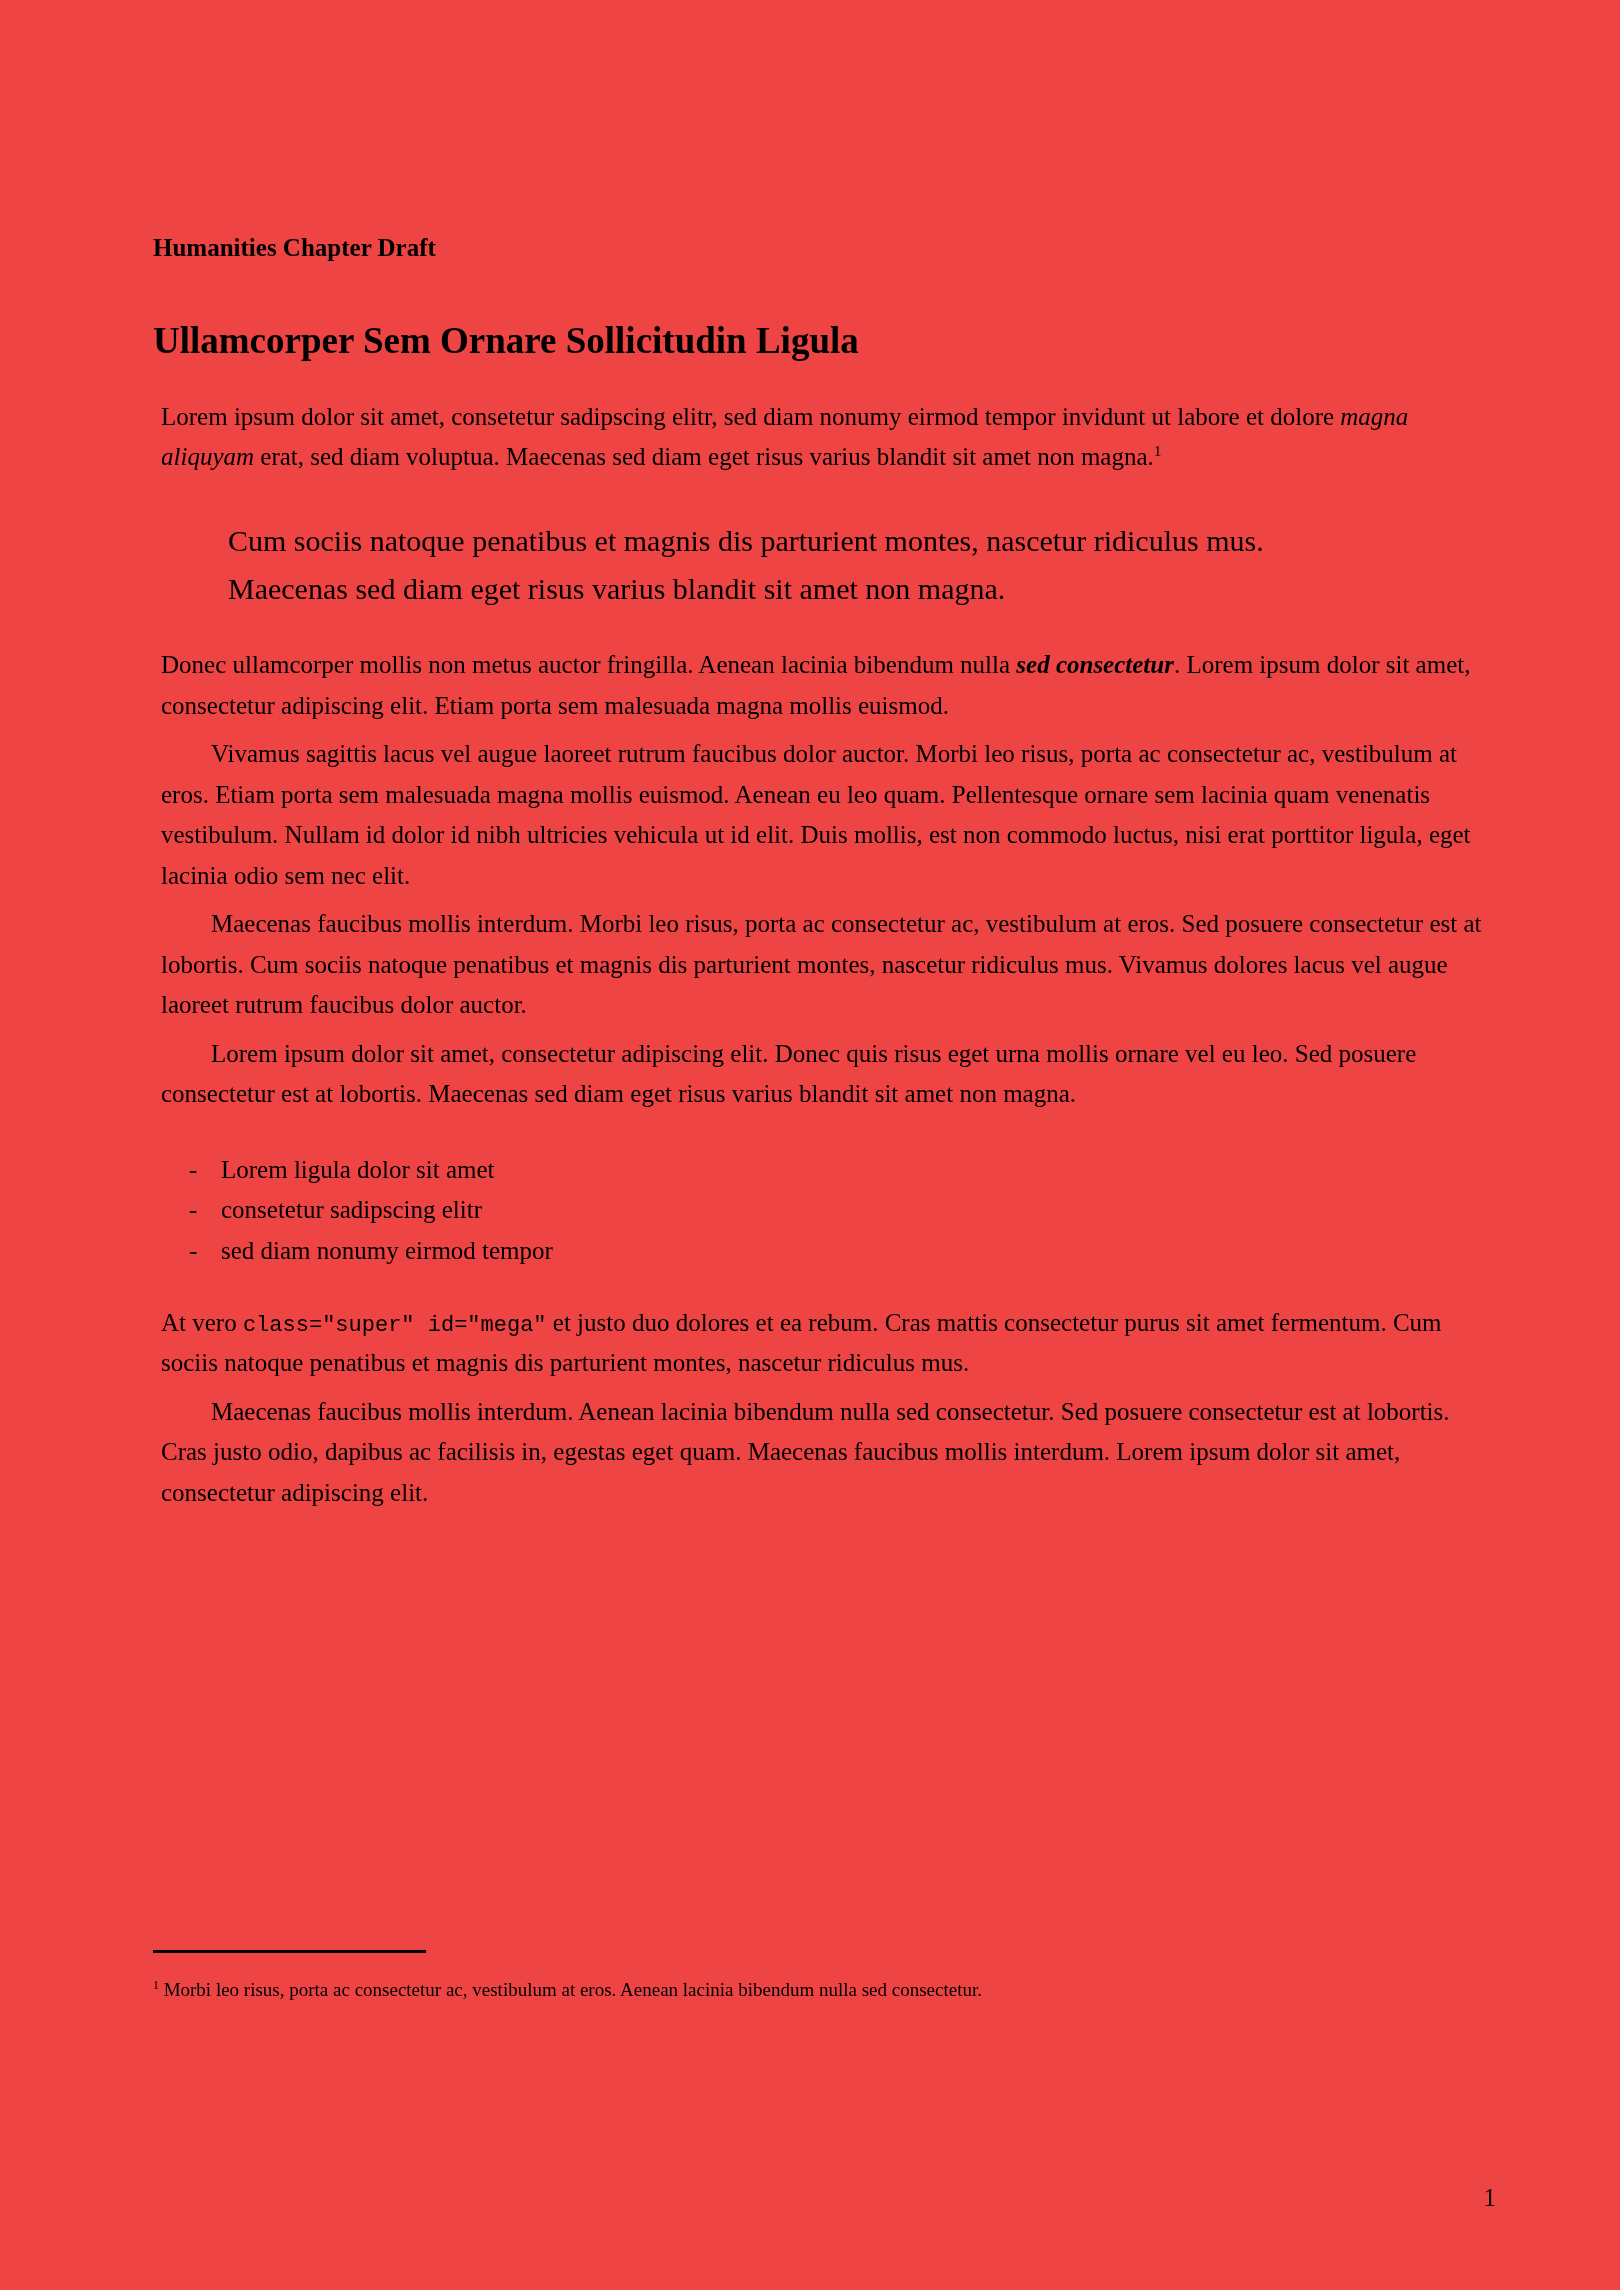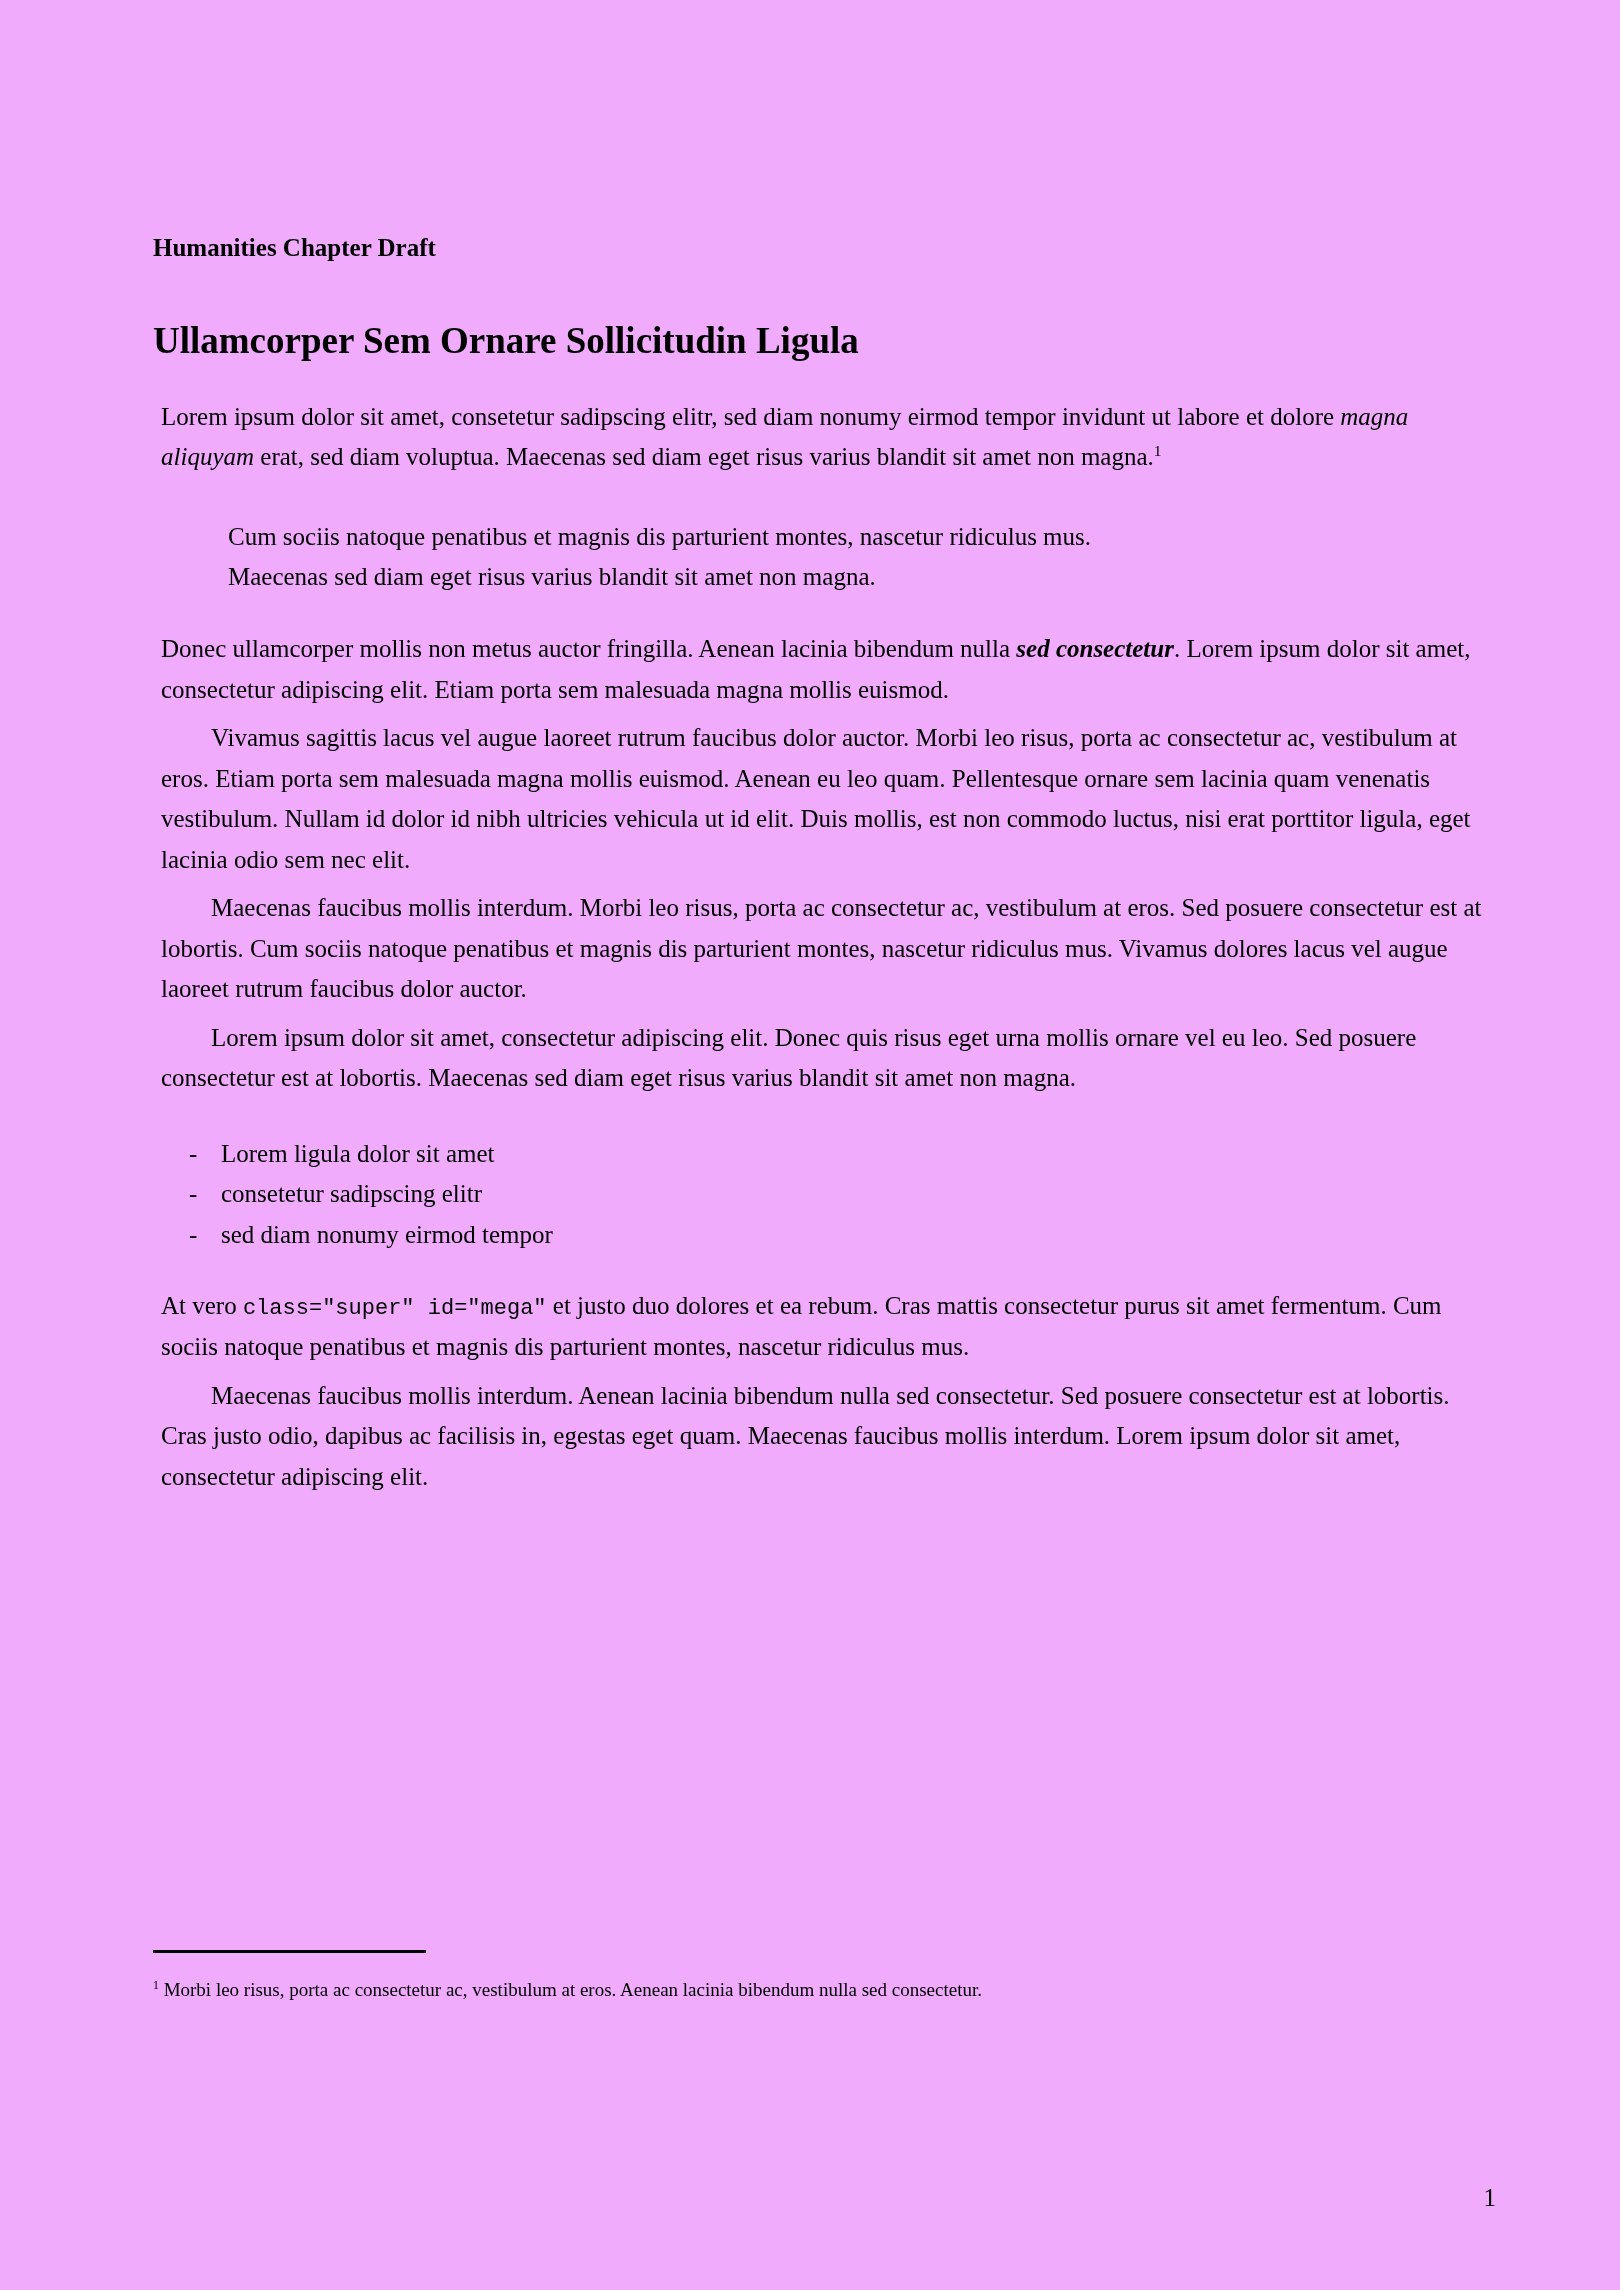--- a/index.html
+++ b/index.html
@@ -5,21 +5,21 @@
   html, body {
     margin: 0;
     padding: 0;
     background: #ffffff;
   }
 
   .page {
     position: relative;
     width: 1620px;
     height: 2291px;
-    background: #f0abfc;
+    background: #ef4444;
     box-sizing: border-box;
     font-family: "Liberation Serif", "DejaVu Serif", serif;
     color: #000000;
     overflow: hidden;
   }
 
   
   .content {
     position: absolute;
     left: 153px;
@@ -59,21 +59,21 @@
   }
 
   p.spaced {
     padding-top: 23.4px;
   }
 
   .blockquote {
     margin: 0;
     padding-top: 31px;
     padding-left: 75px;
-    font-size: 25px;
+    font-size: 30px;
     line-height: 1.62;
   }
   .blockquote .qline {
     display: block;
   }
 
   .bullet-list {
     list-style: none;
     margin: 0;
     padding: 27px 0 0 0;

